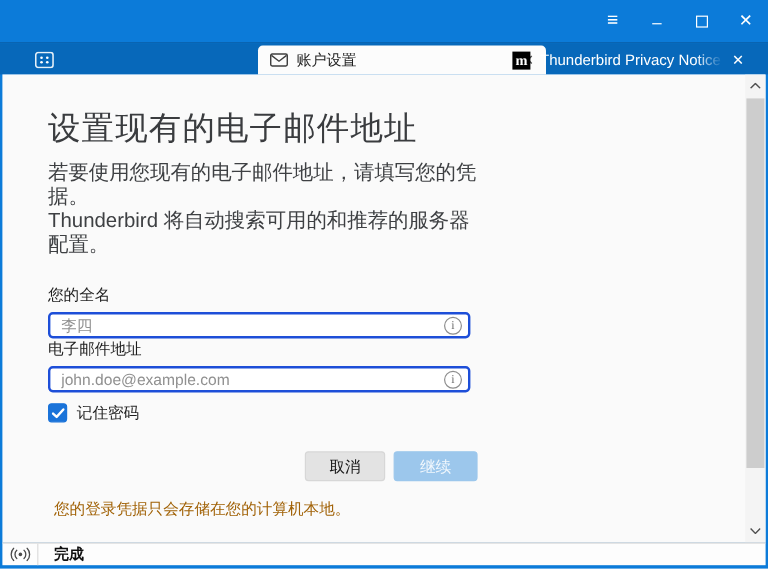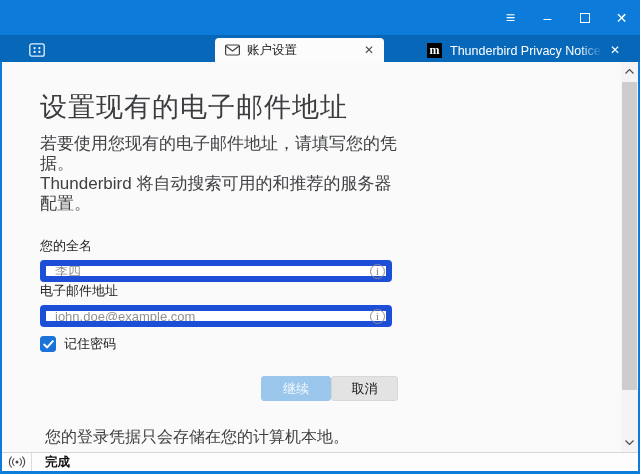--- a/index.html
+++ b/index.html
@@ -14,21 +14,21 @@
     display:flex; justify-content:flex-end; align-items:stretch; }
   .tb-btn { width:37px; display:flex; align-items:center; justify-content:center;
     color:#ffffff; font-size:14px; cursor:default; }
   .tb-btn .maxbox { width:10px; height:10px; border:1px solid #fff; }
   .tb-btn.menu { font-size:16px; }
 
   
   .tabbar { position:absolute; top:36px; left:0; right:0; height:26px; background:#0768ba; }
   .spaces { position:absolute; left:28px; top:6px; width:18px; height:15px;
     display:flex; align-items:center; justify-content:center; }
-  .tab-active { position:absolute; left:215px; width:169px; top:2px; bottom:0;
+  .tab-active { position:absolute; left:215px; width:240px; top:2px; bottom:0;
     background:#fcfcfc; border-radius:4px 4px 0 0;
     display:flex; align-items:center; padding:0 10px; }
   .tab-active .t-label { margin-left:7px; font-size:12.5px; color:#1f1f1f; }
   .tab-active .t-close { margin-left:auto; color:#4d4d4d; font-size:12px; }
   .tab-privacy { position:absolute; left:421px; right:8px; top:2px; bottom:0;
     display:flex; align-items:center; padding:0 6px; }
   .favicon { width:15px; height:15px; background:#000; color:#fff;
     font-family:"Liberation Serif","DejaVu Serif",serif; font-weight:bold; font-size:12px;
     display:flex; align-items:center; justify-content:center; flex:0 0 auto; }
   .tab-privacy .label-wrap { position:relative; margin-left:8px; max-width:152px;
@@ -43,21 +43,21 @@
     background:#fafafa; overflow:hidden; }
 
   .main { margin-left:38px; width:358px; padding-top:29px; }
   h1.page-title { font-size:27px; font-weight:400; color:#3a3c3f; line-height:1.2;
     letter-spacing:1px; }
   .subtitle { margin-top:11px; font-size:17px; line-height:20px; color:#3e4043; }
 
   .field { width:352px; }
   .field .f-label { display:block; font-size:13px; color:#1d1d1d; margin-bottom:5px; }
   .f-inputwrap { position:relative; }
-  .f-input { width:352px; height:22px; border:6px solid #1d4ed8; border-radius:4px;
+  .f-input { width:352px; height:22px; border:2px solid #1d4ed8; border-radius:4px;
     background:#ffffff; font-size:13px; color:#222; padding:0 26px 0 9px; outline:none;
     font-family:"Liberation Sans","DejaVu Sans",sans-serif; }
   .f-input::placeholder { color:#909090; opacity:1; }
   .info-icon { position:absolute; right:7px; top:3.5px; width:15px; height:15px;
     border:1px solid #8d8d8d; border-radius:50%; color:#6e6e6e;
     font-size:10px; line-height:13px; text-align:center;
     font-family:"Liberation Serif","DejaVu Serif",serif; }
 
   .fld-name { margin-top:23px; }
   .fld-email { }
@@ -70,21 +70,21 @@
   .remember-row .cb-label { margin-left:8px; font-size:13px; color:#1d1d1d; }
 
   .btn-row { margin-top:23px; width:358px; display:flex; justify-content:flex-end; }
   .btn { height:25px; border-radius:3px; font-size:13px;
     display:flex; align-items:center; justify-content:center;
     font-family:"Liberation Sans","DejaVu Sans",sans-serif; }
   .btn-cancel { min-width:67px; background:#e3e3e3; border:1px solid #d7d7d7; color:#141414; }
   .btn-continue { min-width:70px; margin-left:7px; background:#9cc7ec; border:1px solid #9cc7ec;
     color:rgba(255,255,255,0.85); }
 
-  .footnote { position:absolute; left:43px; bottom:4px; font-size:16px; color:#404040; }
+  .footnote { position:absolute; left:43px; bottom:19px; font-size:13px; color:#a16207; }
 
   
   .scrollbar { position:absolute; top:0; right:0; bottom:0; width:17px; background:#f4f4f4; }
   .sb-arrow { position:absolute; left:0; width:17px; height:15px;
     display:flex; align-items:center; justify-content:center; }
   .sb-up { top:2px; } .sb-down { bottom:2px; }
   .sb-thumb { position:absolute; left:1px; width:15px; top:20px; height:308px; background:#cdcdcd; }
 
   
   .statusbar { position:absolute; left:2px; right:2px; bottom:3px; height:19px;
@@ -172,22 +172,22 @@
       <div class="remember-row">
         <span class="checkbox checked">
           <svg width="11" height="9" viewBox="0 0 11 9">
             <polyline points="1.2,4.6 4.2,7.4 9.8,1.2" fill="none" stroke="#ffffff" stroke-width="2" stroke-linecap="round" stroke-linejoin="round"></polyline>
           </svg>
         </span>
         <span class="cb-label">记住密码</span>
       </div>
 
       <div class="btn-row">
+        <button class="btn btn-cancel">取消</button>
         <button class="btn btn-continue">继续</button>
-        <button class="btn btn-cancel">取消</button>
       </div>
     </div>
 
     <div class="footnote">您的登录凭据只会存储在您的计算机本地。</div>
 
     <div class="scrollbar">
       <div class="sb-arrow sb-up">
         <svg width="9" height="5" viewBox="0 0 9 5">
             <polyline points="0.5,4.5 4.5,0.5 8.5,4.5" fill="none" stroke="#4f4f4f" stroke-width="1.2"></polyline>
           </svg>

